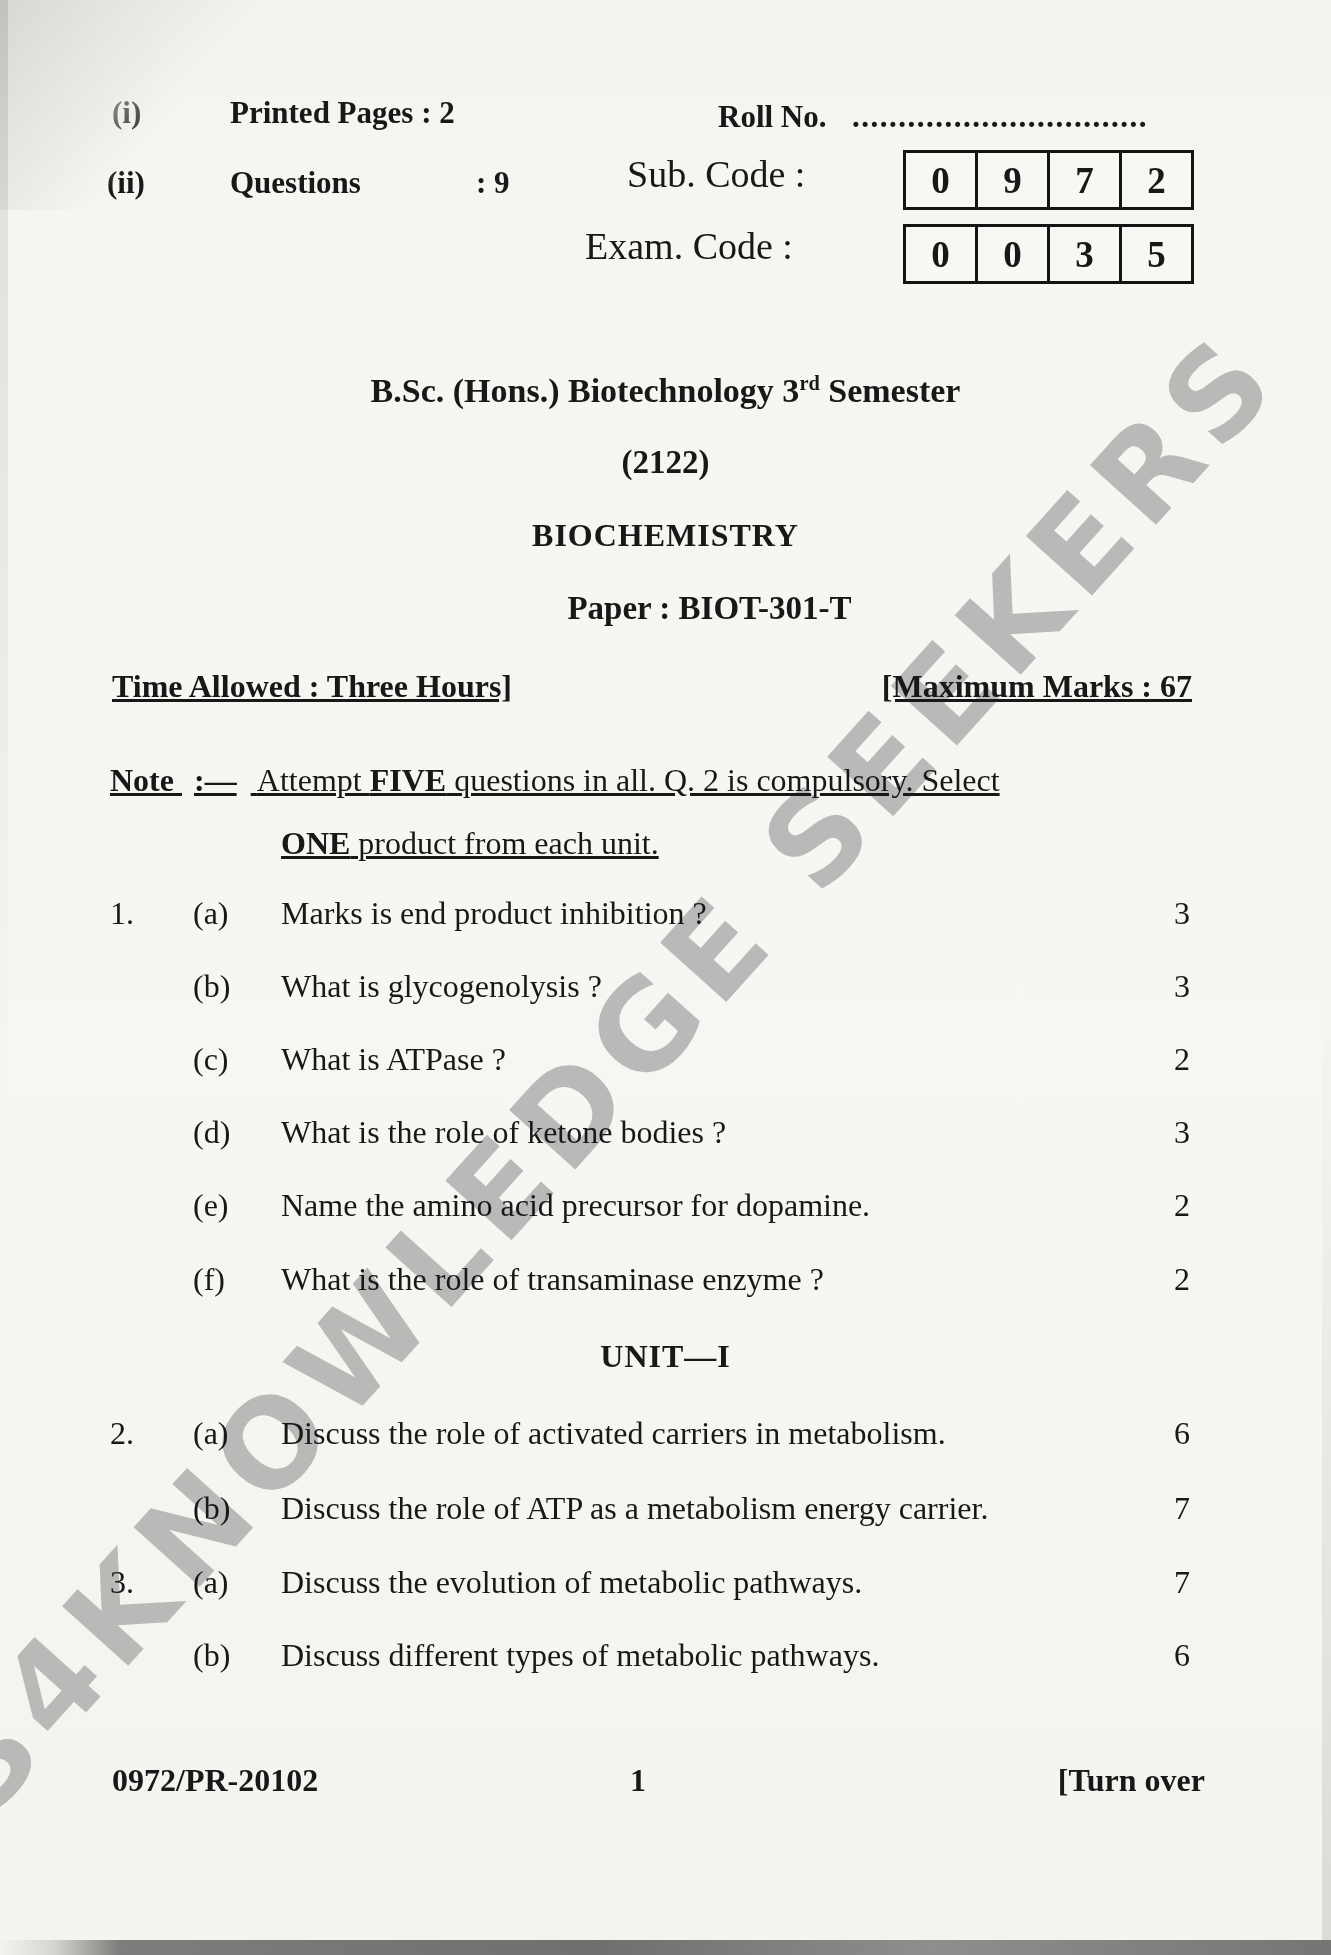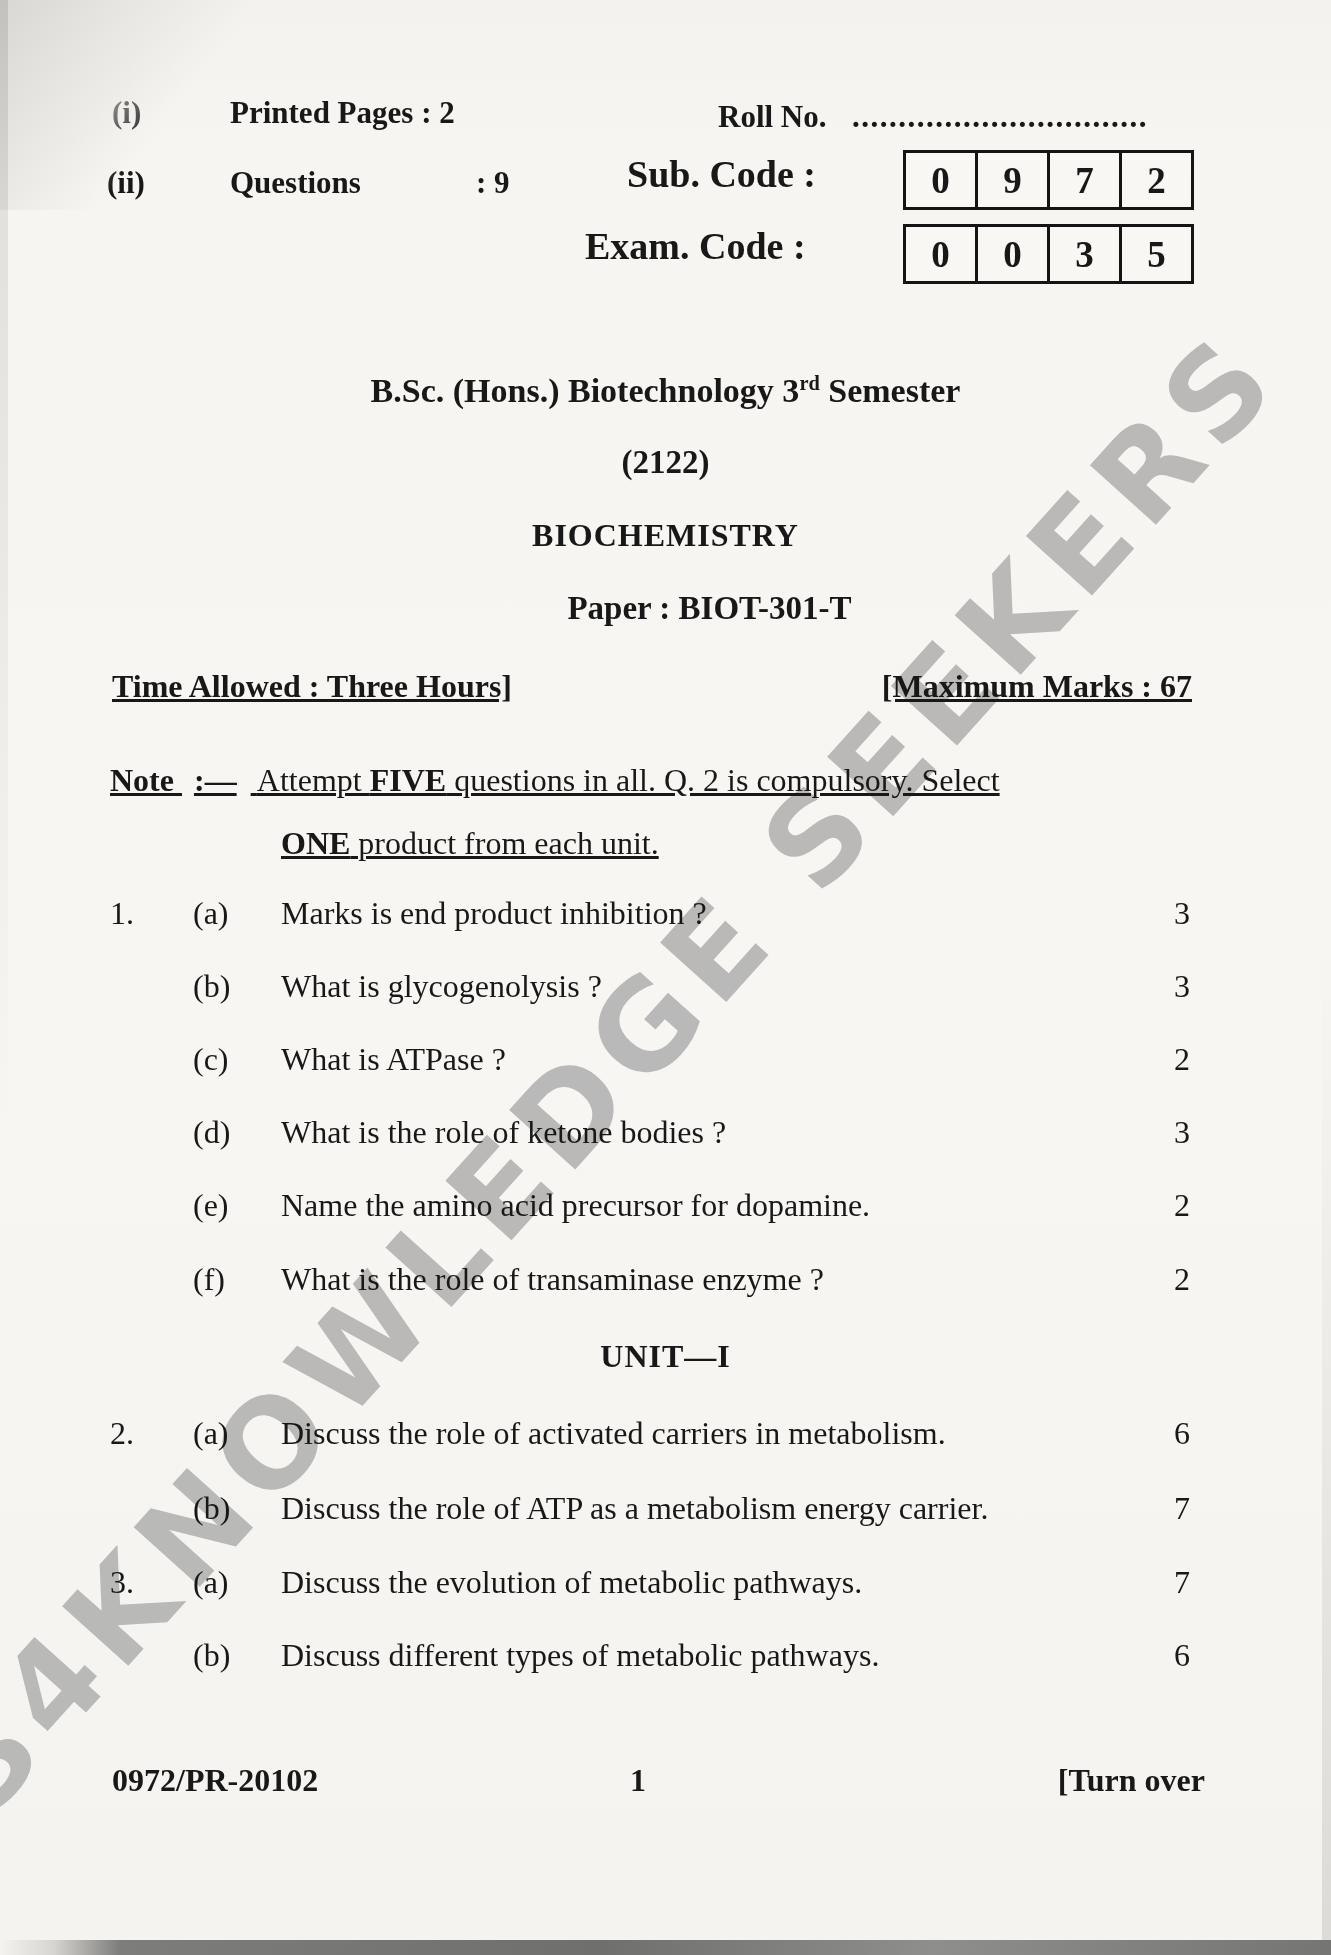--- a/index.html
+++ b/index.html
@@ -28,21 +28,21 @@
     font-weight:bold;font-size:122px;letter-spacing:12px;line-height:150px;
     color:#ababab;opacity:.8;white-space:nowrap;
     transform:rotate(-48deg);transform-origin:0 50%;
     pointer-events:none;
   }
   
   .abs{position:absolute;z-index:2;}
   .b{font-weight:bold;}
   .row-text{font-size:32px;text-decoration:underline;}
   .hdr-sm{font-size:31px;font-weight:bold;}
-  .code-label{font-size:38px;font-weight:bold;}
+  .code-label{font-size:38px;font-weight:normal;}
   .dots{letter-spacing:1.5px;font-weight:bold;}
   .code-box{display:flex;border:3px solid #141414;z-index:2;position:absolute;background:rgba(255,255,255,0.25);}
   .code-cell{width:69px;height:54px;display:flex;align-items:center;justify-content:center;
     font-size:37px;font-weight:bold;border-left:3px solid #141414;}
   .code-cell:first-child{border-left:none;}
   .center-line{left:0;width:1331px;text-align:center;}
   .marks{position:absolute;right:0;top:0;font-size:32px;}
   .qrow{left:0;width:1190px;}
   .qrow .qnum{position:absolute;left:110px;top:0;font-size:32px;}
   .qrow .qletter{position:absolute;left:193px;top:0;font-size:32px;}

